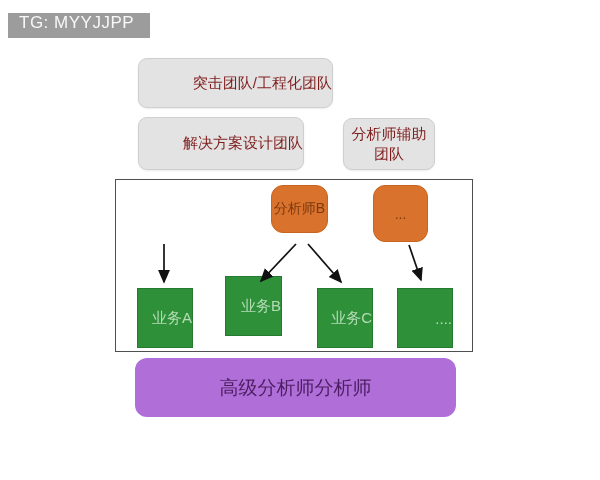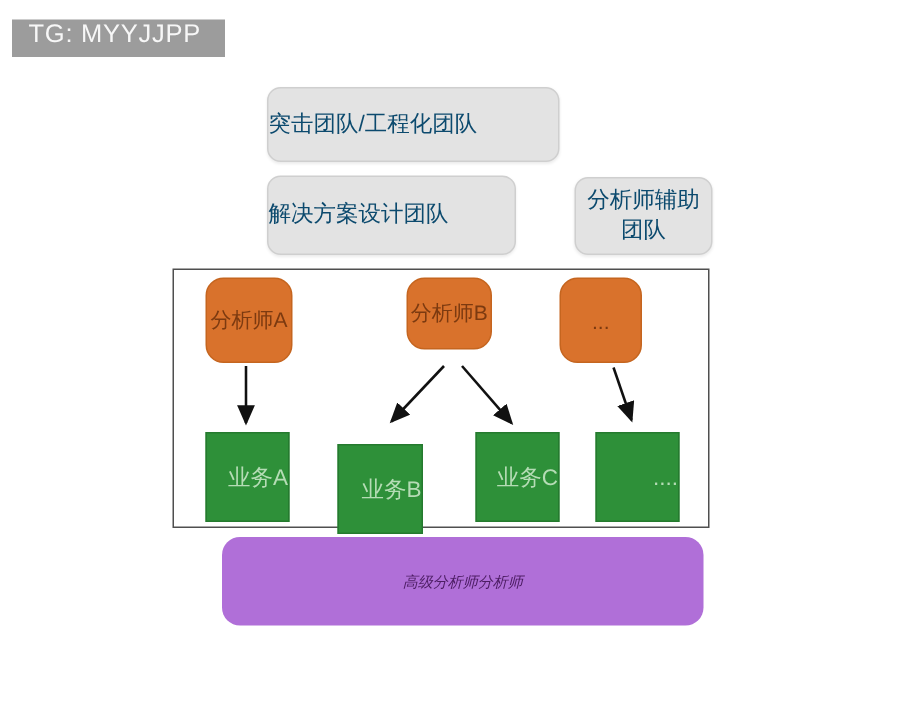--- a/index.html
+++ b/index.html
@@ -25,29 +25,28 @@
     letter-spacing: 0.5px;
   }
   .tg-badge   { left: 8px;  top: 13px;  width: 142px; height: 25px; padding-left: 11px; }
   .watermark  { left: 345px; top: 438px; width: 255px; height: 30px; justify-content: center; font-size: 17px; }
 
   
   .team-box {
     background: #e3e3e3;
     border: 1px solid #cfcfcf;
     border-radius: 9px;
-    color: #0c4a6e;
+    color: #7f1d1d;
     display: flex;
     align-items: center;
-    justify-content: flex-start;
+    justify-content: flex-end;
     text-align: center;
     font-size: 15px;
     line-height: 1.35;
     box-shadow: 0 1px 2px rgba(0,0,0,0.08);
-    margin-left: 40px;
   }
   .team-1 { left: 138px; top: 58px;  width: 195px; height: 50px; }
   .team-2 { left: 138px; top: 117px; width: 166px; height: 53px; }
   .team-3 { left: 343px; top: 118px; width: 92px;  height: 52px; padding: 12px 6px; }
 
   
   .group-frame {
     left: 115px; top: 179px; width: 358px; height: 173px;
     border: 1.5px solid #4f4f4f;
     background: #ffffff;
@@ -72,35 +71,34 @@
   .business-box {
     background: #2e9039;
     border: 1px solid #257a2f;
     color: #b5dcb5;
     display: flex;
     align-items: center;
     justify-content: flex-end;
     font-size: 15px;
   }
   .business-a    { left: 137px; top: 288px; width: 56px; height: 60px; }
-  .business-b    { left: 225px; top: 296px; width: 57px; height: 60px; }
+  .business-b    { left: 225px; top: 276px; width: 57px; height: 60px; }
   .business-c    { left: 317px; top: 288px; width: 56px; height: 60px; }
   .business-dots { left: 397px; top: 288px; width: 56px; height: 60px; }
 
   
   .senior-box {
-    left: 148px; top: 358px; width: 321px; height: 59px;
+    left: 135px; top: 358px; width: 321px; height: 59px;
     background: #b06fd8;
     border-radius: 12px;
     color: #4c1d63;
     display: flex;
     align-items: center;
     justify-content: center;
-    font-size: 10px;
-    font-style: italic;
+    font-size: 19px;
   }
 
   .arrow-layer {
     position: absolute;
     left: 0; top: 0;
     width: 600px; height: 480px;
     pointer-events: none;
   }
 </style>
 </head>
@@ -117,23 +115,20 @@
   </div>
   <div class="abs team-box team-2">
     <span>解决方案设计团队</span>
   </div>
   <div class="abs team-box team-3">
     <span>分析师辅助团队</span>
   </div>
 
   <div class="abs group-frame"></div>
 
-  <div class="abs analyst-box analyst-a">
-    <span>分析师A</span>
-  </div>
   <div class="abs analyst-box analyst-b">
     <span>分析师B</span>
   </div>
   <div class="abs analyst-box analyst-dots">
     <span>...</span>
   </div>
 
   <div class="abs business-box business-a">
     <span>业务A</span>
   </div>

